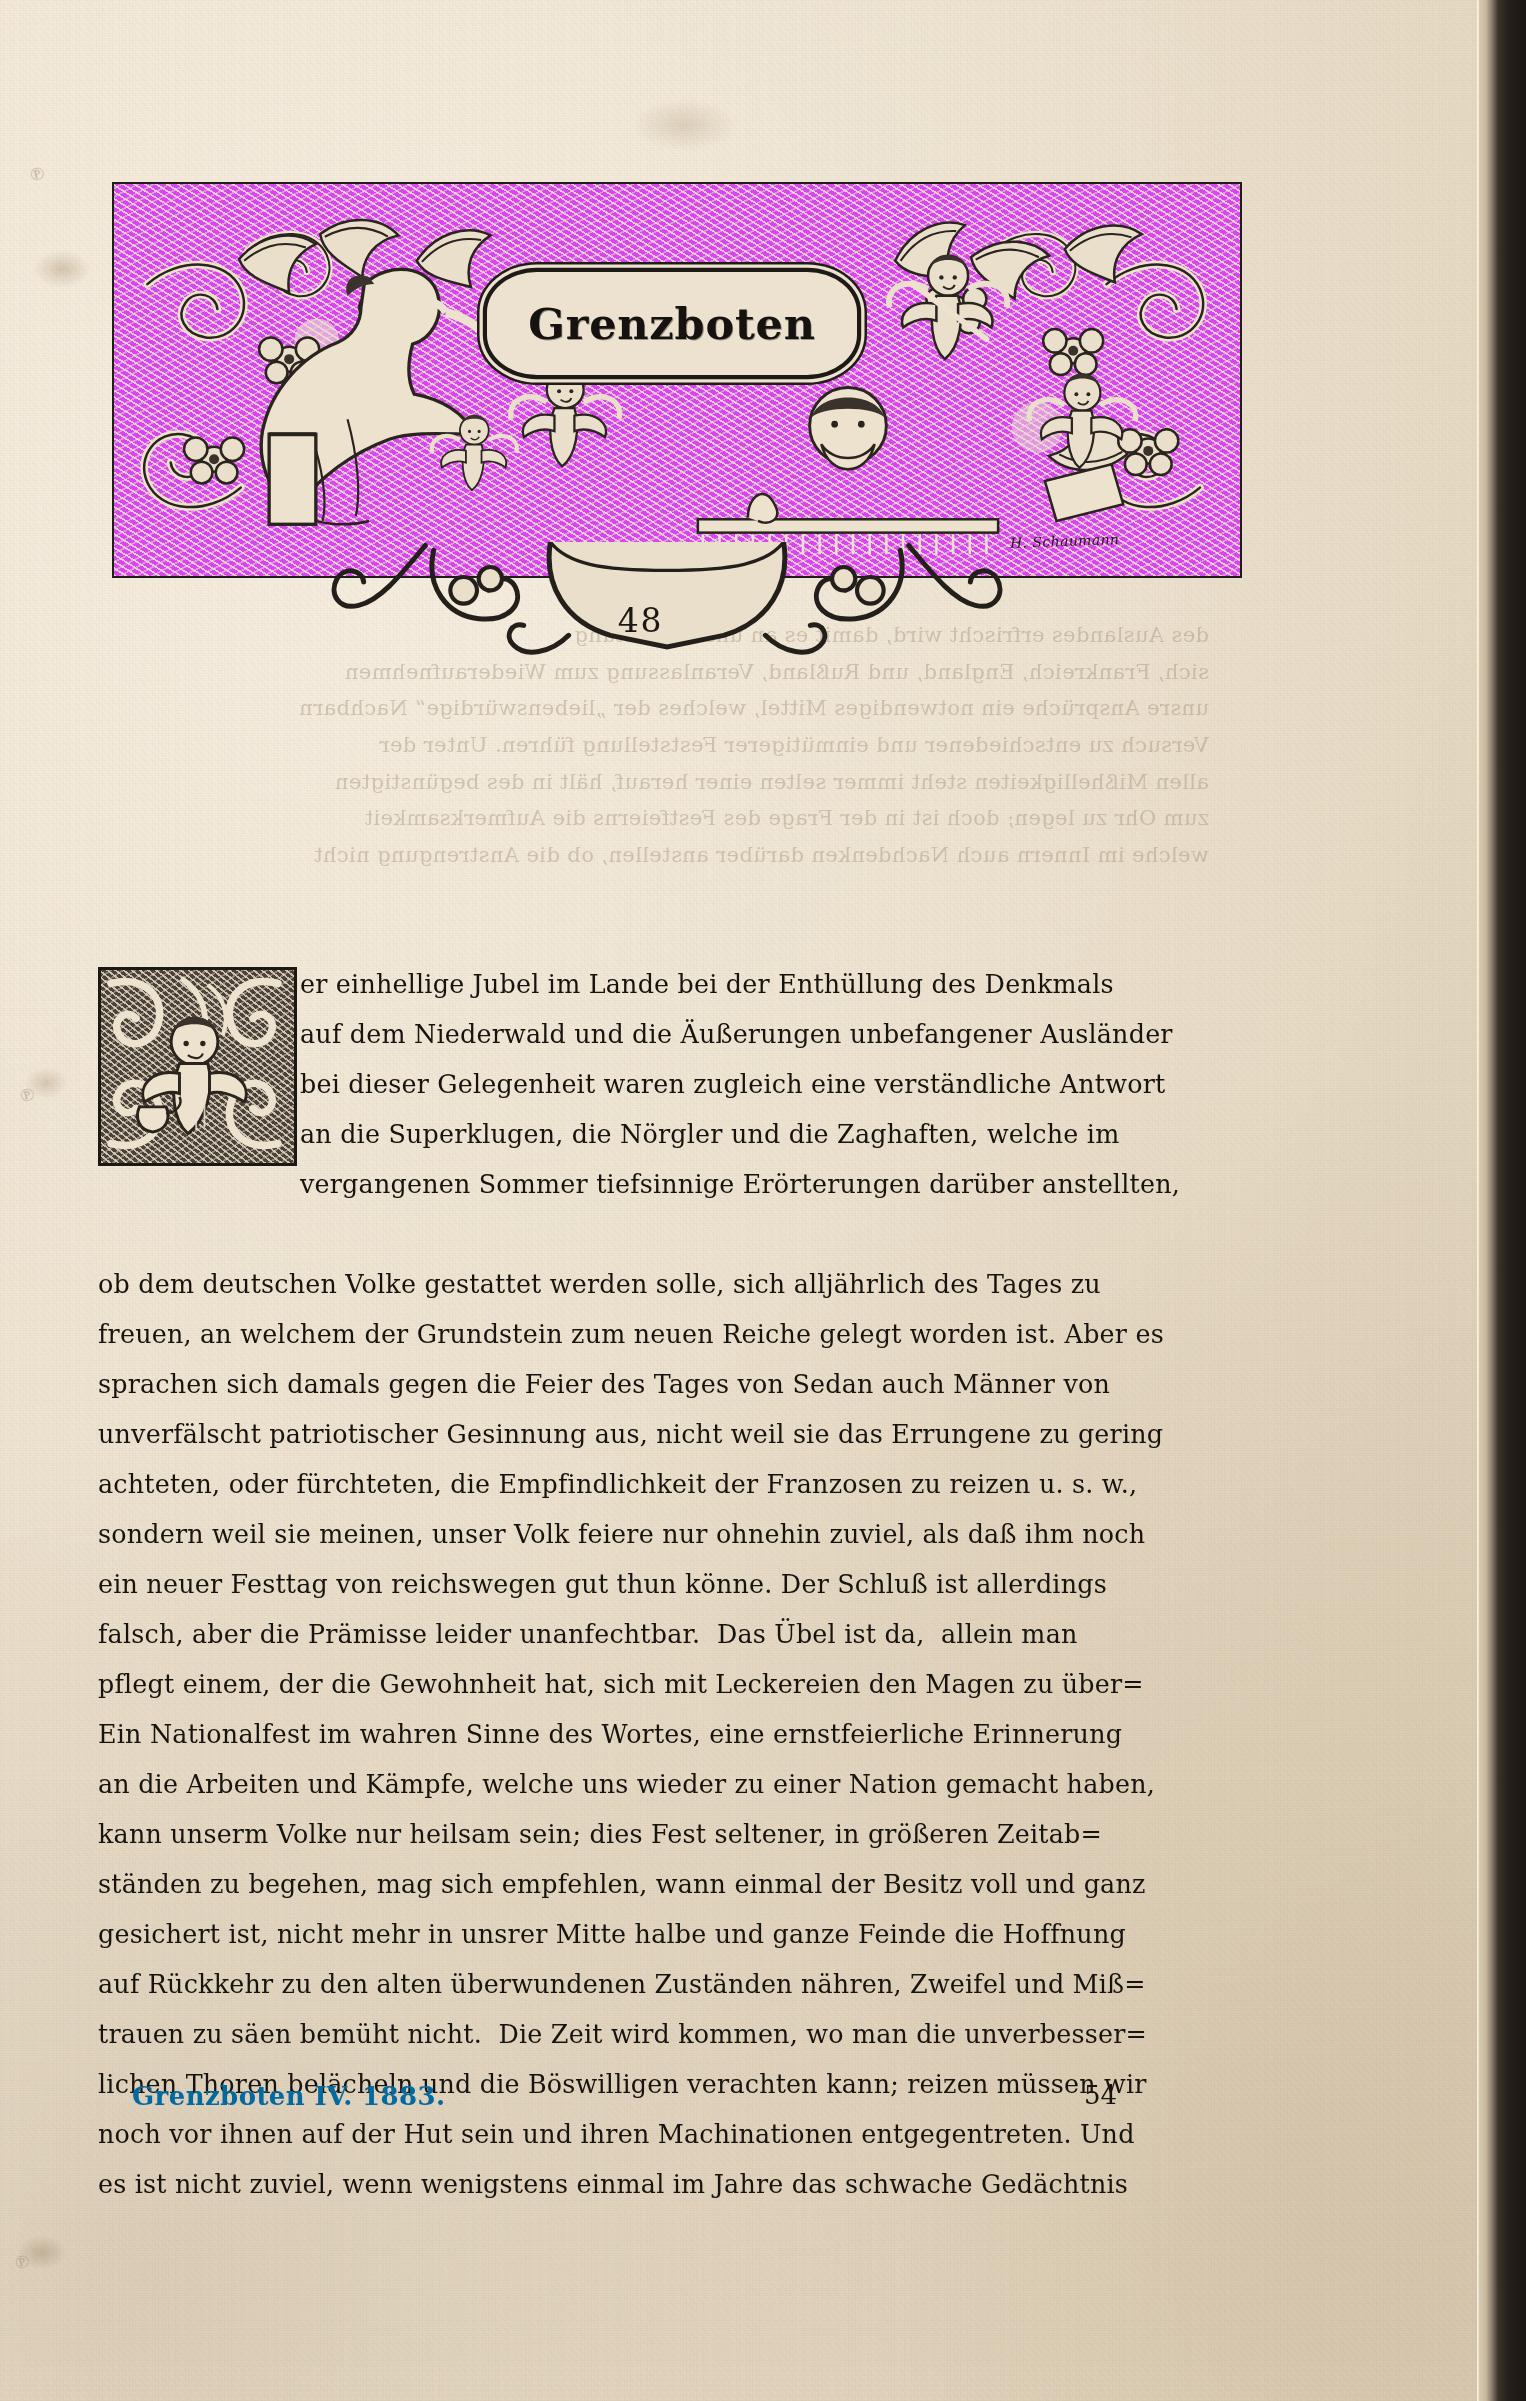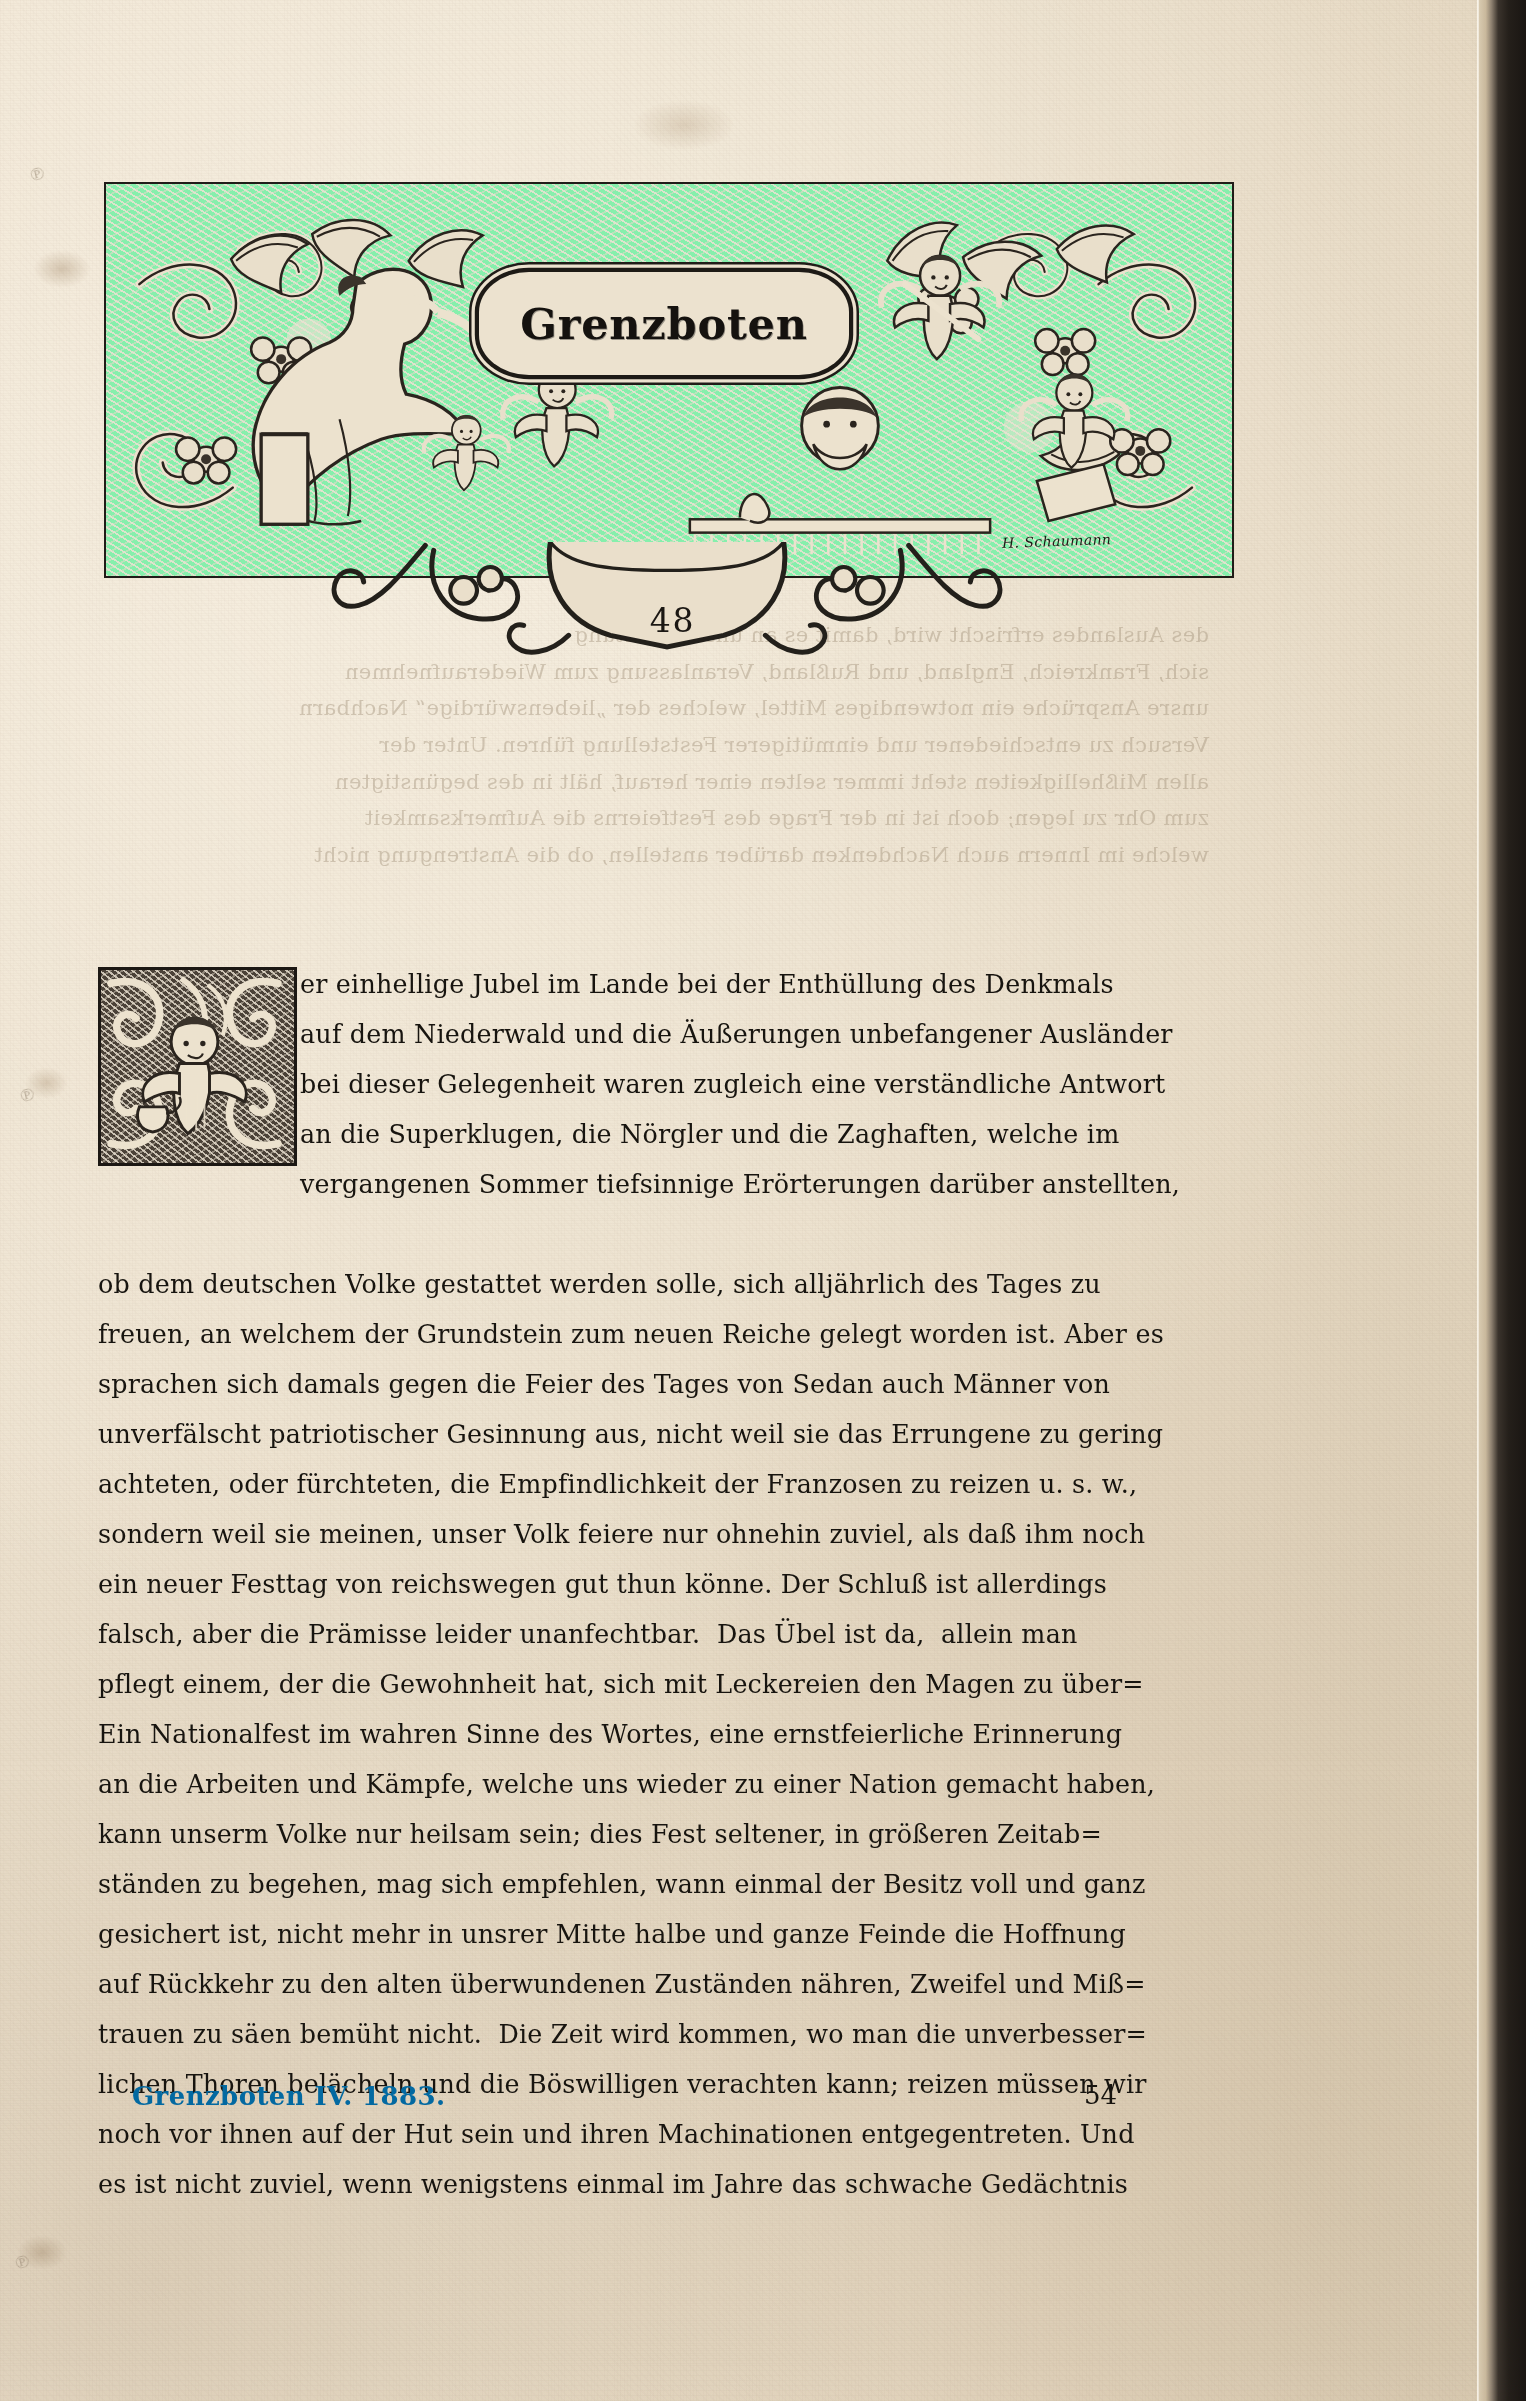--- a/index.html
+++ b/index.html
@@ -54,23 +54,23 @@
     white-space:pre;
     filter:blur(0.6px);
     pointer-events:none;
   }
 
   
   .masthead{
     position:absolute;left:100px;top:182px;width:1126px;height:392px;
   }
   .mast-frame{
-    position:absolute;left:4px;top:0;width:1126px;height:392px;
+    position:absolute;left:12px;top:0;width:1126px;height:392px;
     border:2.5px solid #201c18;
-    background:#86efac;
+    background:#d946ef;
     overflow:hidden;
   }
   .mast-tex{
     position:absolute;left:0;top:0;right:0;bottom:0;
     background-image:
       repeating-linear-gradient(32deg, rgba(235,226,210,.85) 0 1.7px, rgba(40,35,29,0) 1.7px 5.8px),
       repeating-linear-gradient(-28deg, rgba(228,218,200,.55) 0 1.7px, rgba(40,35,29,0) 1.7px 7.5px),
       radial-gradient(circle at 18% 40%, rgba(236,228,212,.6) 0 22px, rgba(0,0,0,0) 22.5px),
       radial-gradient(circle at 82% 62%, rgba(236,228,212,.5) 0 25px, rgba(0,0,0,0) 26px);
   }
@@ -346,21 +346,21 @@
       <path d="M720,10 C730,54 704,88 666,92 C630,96 612,74 622,54 C630,38 654,42 654,58" fill="none" stroke="#23201b" stroke-width="6" stroke-linecap="round"></path>
       <circle cx="196" cy="58" r="16" fill="#eadfcb" stroke="#23201b" stroke-width="5"></circle>
       <circle cx="228" cy="44" r="14" fill="#eadfcb" stroke="#23201b" stroke-width="5"></circle>
       <circle cx="684" cy="58" r="16" fill="#eadfcb" stroke="#23201b" stroke-width="5"></circle>
       <circle cx="652" cy="44" r="14" fill="#eadfcb" stroke="#23201b" stroke-width="5"></circle>
       <path d="M300,0 C292,52 318,96 372,112 L440,126 L508,112 C562,96 588,52 580,0" fill="#eadfcb" stroke="#23201b" stroke-width="6"></path>
       <path d="M300,0 C320,26 360,34 440,34 C520,34 560,26 580,0" fill="none" stroke="#23201b" stroke-width="4"></path>
       <path d="M322,112 C300,134 270,138 256,124 C244,112 254,96 268,100" fill="none" stroke="#23201b" stroke-width="6" stroke-linecap="round"></path>
       <path d="M558,112 C580,134 610,138 624,124 C636,112 626,96 612,100" fill="none" stroke="#23201b" stroke-width="6" stroke-linecap="round"></path>
     </svg>
-    <div class="shield" style="left:481px;top:384px;">
+    <div class="shield" style="left:449px;top:384px;">
       <div class="shield-num" style="border:none;background:none;">48</div>
     </div>
   </div>
 
 
   <div class="initial">
     <div class="initial-tex"></div>
     <svg class="initial-svg" viewBox="0 0 224 224">
 
       <path d="M12,16 C54,6 78,34 68,66 C60,92 28,96 20,74 C14,58 32,46 42,58" fill="none" stroke="#ece2ce" stroke-width="9" stroke-linecap="round"></path>

